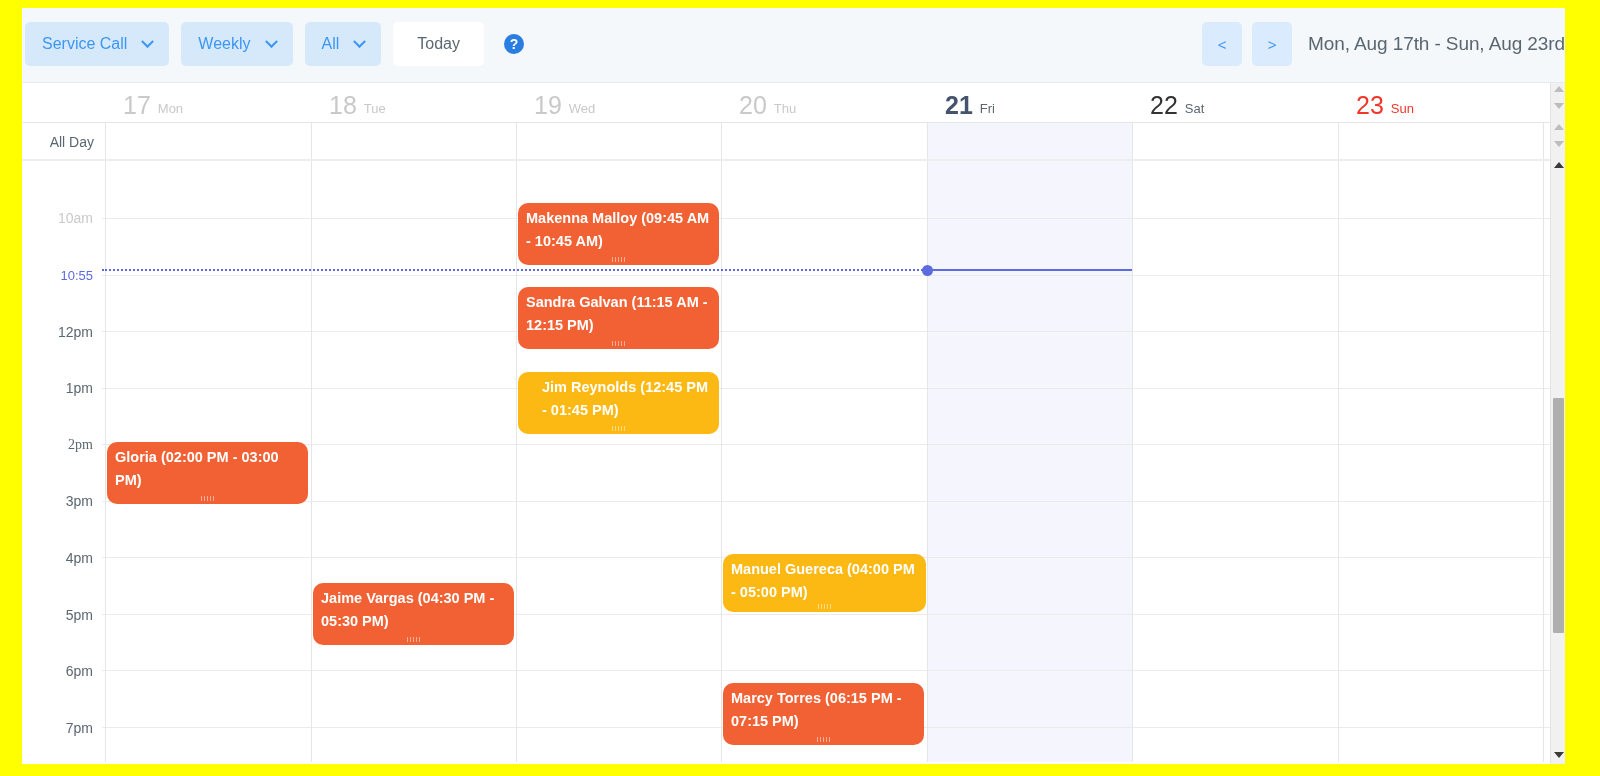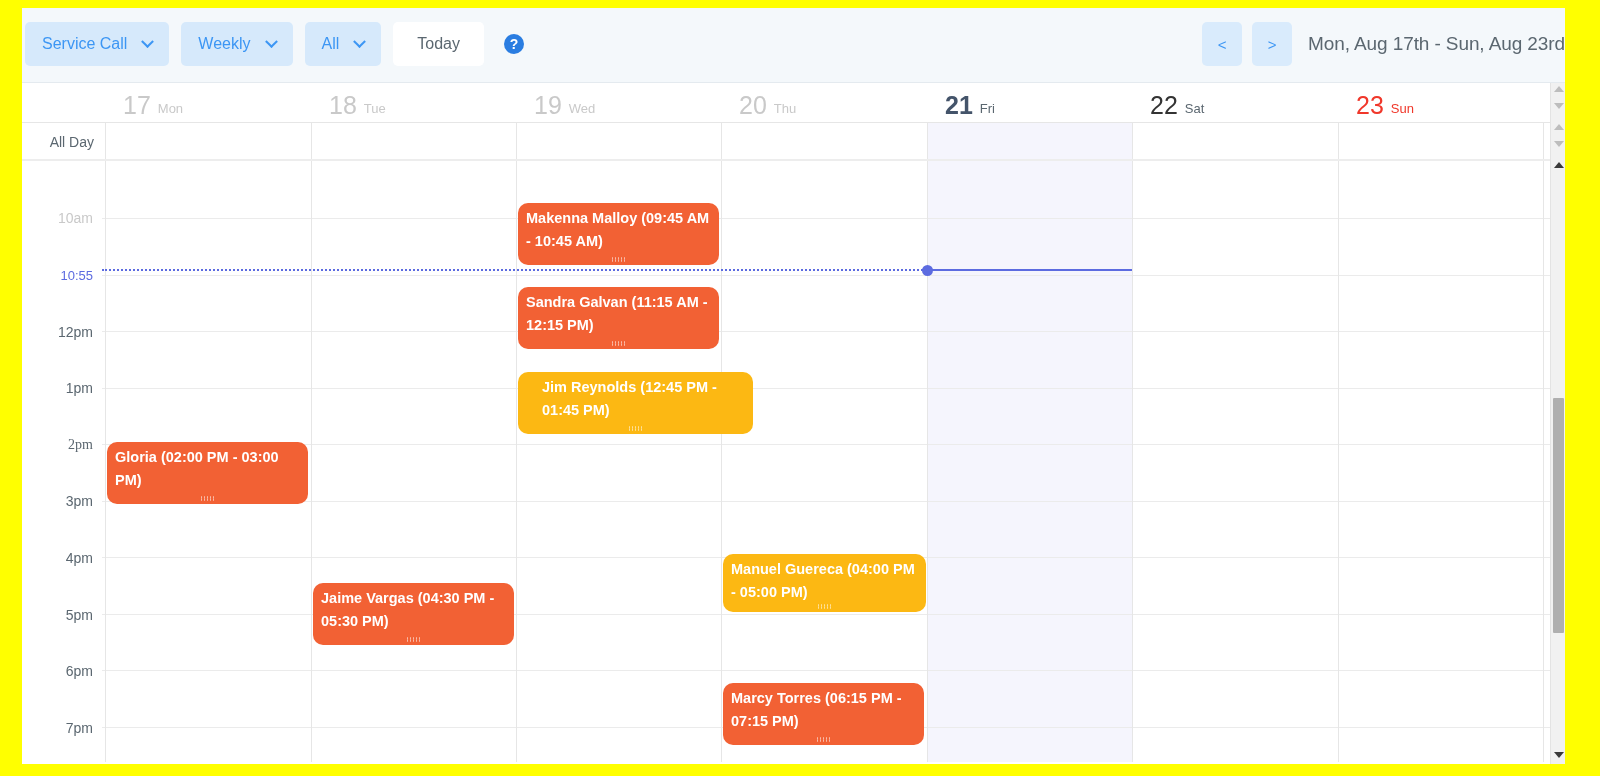--- a/index.html
+++ b/index.html
@@ -402,21 +402,21 @@
           <div class="gutter-label " style="top: 340.4px;">3pm</div>
           <div class="gutter-label " style="top: 396.9px;">4pm</div>
           <div class="gutter-label " style="top: 453.5px;">5pm</div>
           <div class="gutter-label " style="top: 510px;">6pm</div>
           <div class="gutter-label " style="top: 566.6px;">7pm</div>
           <div class="now-dotted" style="top: 108px; left: 80px; width: 825px;"></div>
           <div class="now-solid" style="top: 108px; left: 905px; width: 205px;"></div>
           <div class="now-dot" style="top: 103.5px; left: 900px;"></div>
           <div class="event" style="left: 496px; width: 201px; top: 42px; height: 62px; background: rgb(242, 97, 52);"><span>Makenna Malloy (09:45 AM - 10:45 AM)</span><div class="grip"></div></div>
           <div class="event" style="left: 496px; width: 201px; top: 126px; height: 62px; background: rgb(242, 97, 52);"><span>Sandra Galvan (11:15 AM - 12:15 PM)</span><div class="grip"></div></div>
-          <div class="event" style="left: 496px; width: 235px; top: 211px; height: 62px; background: rgb(252, 184, 19); padding-left: 24px;"><span>Jim Reynolds (12:45 PM - 01:45 PM)</span><div class="grip"></div></div>
+          <div class="event" style="left: 496px; width: 201px; top: 211px; height: 62px; background: rgb(252, 184, 19); padding-left: 24px;"><span>Jim Reynolds (12:45 PM - 01:45 PM)</span><div class="grip"></div></div>
           <div class="event" style="left: 85px; width: 201px; top: 281px; height: 62px; background: rgb(242, 97, 52);"><span>Gloria (02:00 PM - 03:00 PM)</span><div class="grip"></div></div>
           <div class="event" style="left: 291px; width: 201px; top: 422px; height: 62px; background: rgb(242, 97, 52);"><span>Jaime Vargas (04:30 PM - 05:30 PM)</span><div class="grip"></div></div>
           <div class="event" style="left: 701px; width: 203px; top: 393px; height: 58px; background: rgb(252, 184, 19);"><span>Manuel Guereca (04:00 PM - 05:00 PM)</span><div class="grip"></div></div>
           <div class="event" style="left: 701px; width: 201px; top: 522px; height: 62px; background: rgb(242, 97, 52);"><span>Marcy Torres (06:15 PM - 07:15 PM)</span><div class="grip"></div></div>
         </div>
 
       <div id="vscroll">
         <div class="sb-arrow up" style="top:2px;">
             <i></i>
           </div>

